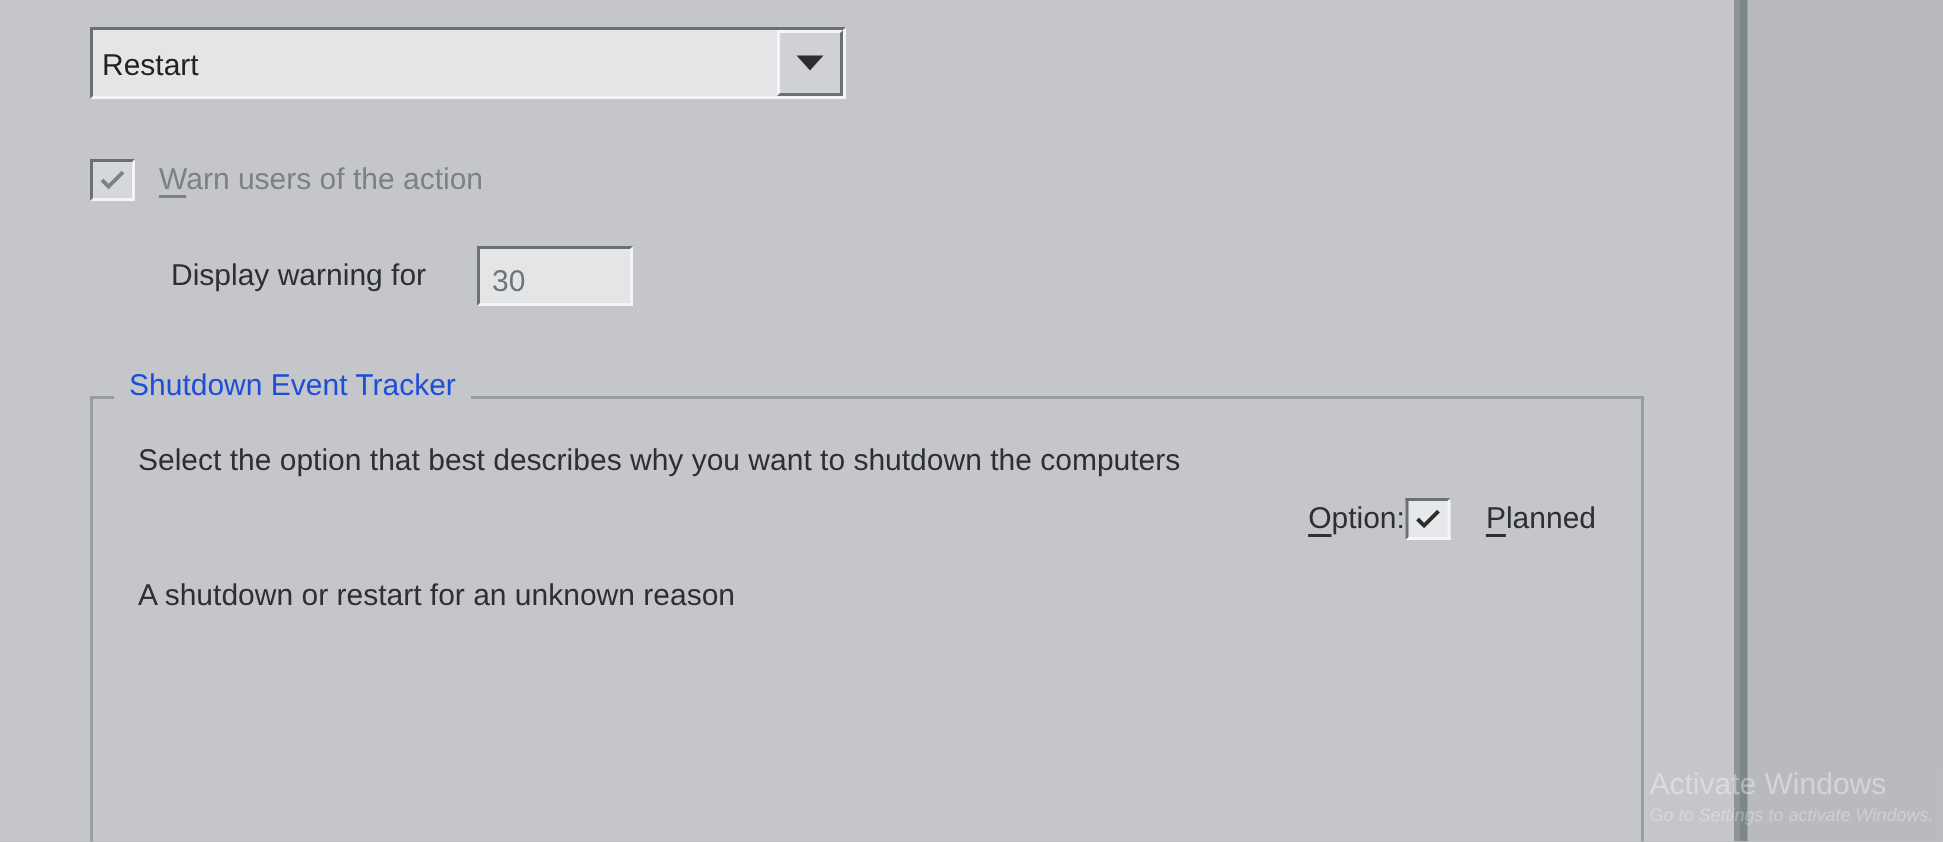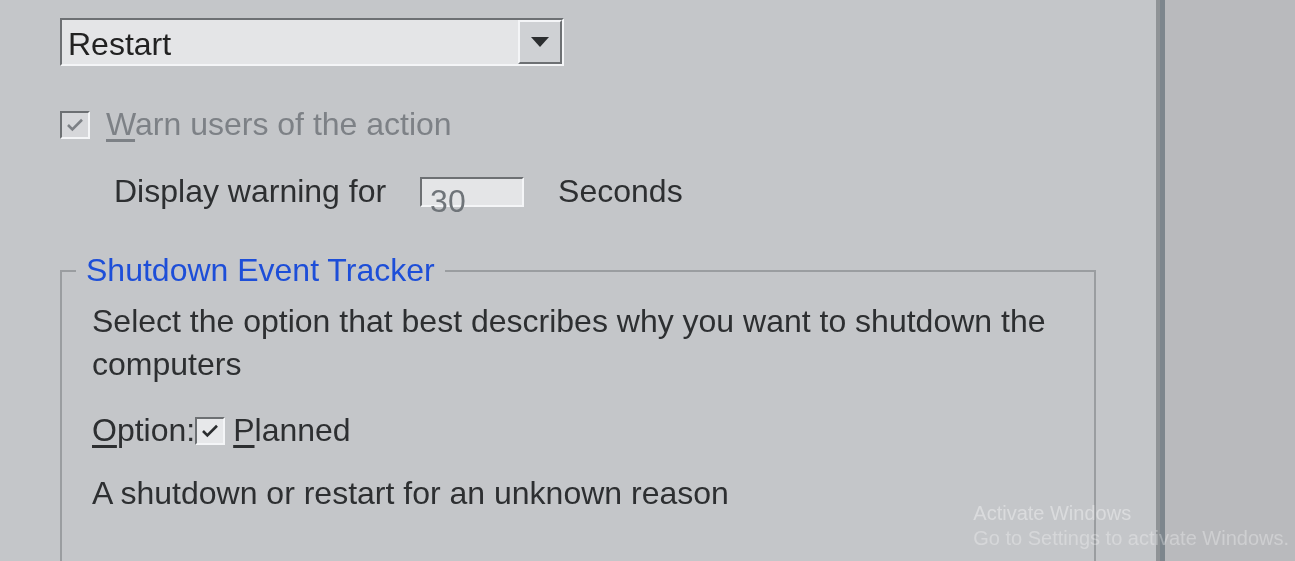--- a/index.html
+++ b/index.html
@@ -25,21 +25,21 @@
     position: absolute;
     left: 0;
     top: 0;
     width: 1160px;
     height: 561px;
     background: #c4c6c9;
     border-right: 4px solid #8f9396;
     box-sizing: border-box;
     padding-left: 60px;
     padding-top: 18px;
-    font-size: 32px;
+    font-size: 20px;
     color: #2d2f31;
   }
   .dialog::after{
     content:"";
     position:absolute;
     right:-9px;
     top:0;
     width:5px;
     height:100%;
     background:#7d868d;
@@ -113,21 +113,21 @@
 
   .warning-row {
     display:flex;
     align-items:center;
     gap: 34px;
     margin-top: 30px;
     margin-left: 54px;
   }
   .num-input {
     width: 104px;
-    height: 30px;
+    height: 40px;
     background: #e4e5e7;
     border-top: 2px solid #6d7073;
     border-left: 2px solid #6d7073;
     border-right: 2px solid #f4f5f7;
     border-bottom: 2px solid #f4f5f7;
     box-sizing: border-box;
     padding: 2px 8px 0 8px;
     color: #6f7479;
     line-height: 40px;
   }
@@ -146,32 +146,32 @@
   .group-legend {
     position: absolute;
     top: -20px;
     left: 14px;
     background: #c4c6c9;
     padding: 0 10px;
     color: #1d4ed8;
   }
   .group .desc {
     line-height: 1.35;
-    margin-bottom: 26px;
+    margin-bottom: 11px;
   }
   .option-line {
     display:flex;
     align-items:center;
-    justify-content:flex-start;
+    justify-content:flex-end;
     margin-bottom: 20px;
   }
   .option-line .planned-wrap {
     display:flex;
     align-items:center;
-    gap: 8px;
+    gap: 24px;
   }
 
   .combo.wide .value {
     min-width: 870px;
   }
 
   .reason-desc {
     margin-top: 26px;
   }
 
@@ -180,22 +180,23 @@
     position:absolute;
     right: 6px;
     bottom: 10px;
     font-size: 20px;
     color: rgba(255,255,255,0.38);
     line-height: 1.25;
     pointer-events:none;
     user-select:none;
   }
   .watermark .sub {
-    font-size: 20px;
+    font-size: 12px;
     color: rgba(255,255,255,0.30);
+    font-style: italic;
   }
 </style>
 </head>
 <body>
 
 <div class="desktop">
   <div class="dialog">
 
     
     <div class="combo">
@@ -216,21 +217,20 @@
       </div>
       <span class="disabled-text">
         <span class="accel">W</span><span>arn users of the action</span>
       </span>
     </div>
 
     
     <div class="warning-row">
       <span>Display warning for</span>
       <div class="num-input">30</div>
-      <span>Seconds</span>
     </div>
 
     
     <div class="group">
       <div class="group-legend">Shutdown Event Tracker</div>
 
       <div class="desc">Select the option that best describes why you want to shutdown the computers</div>
 
       <div class="option-line">
         <span>

